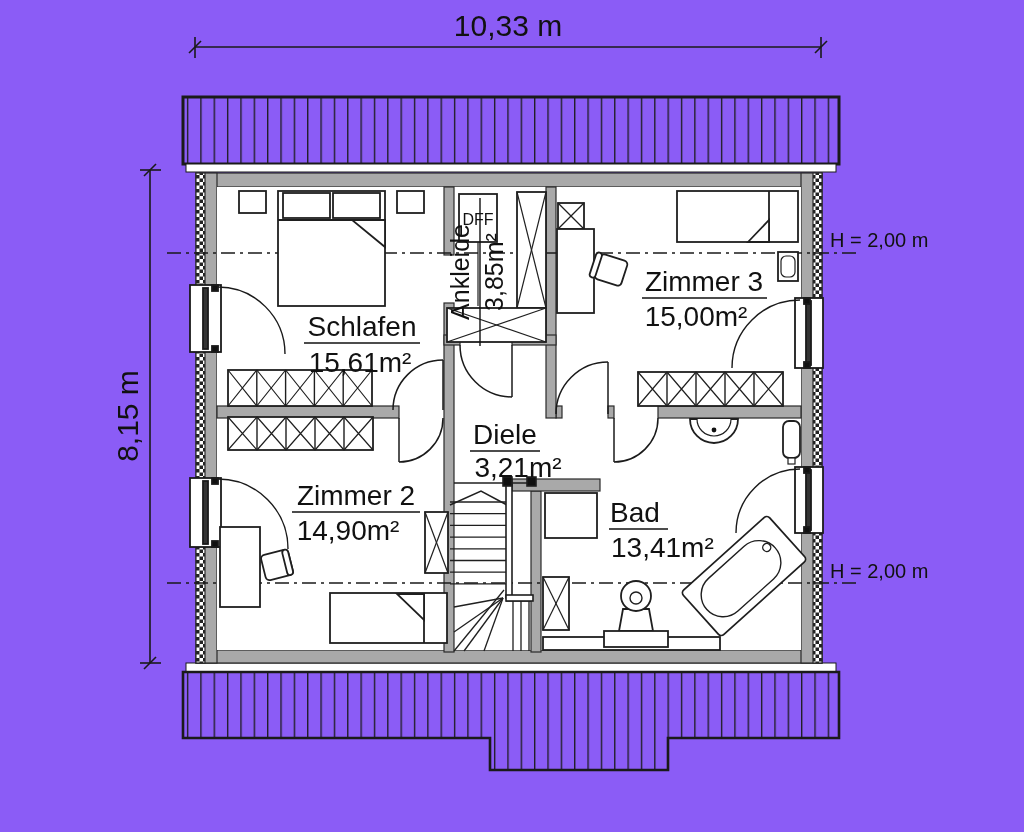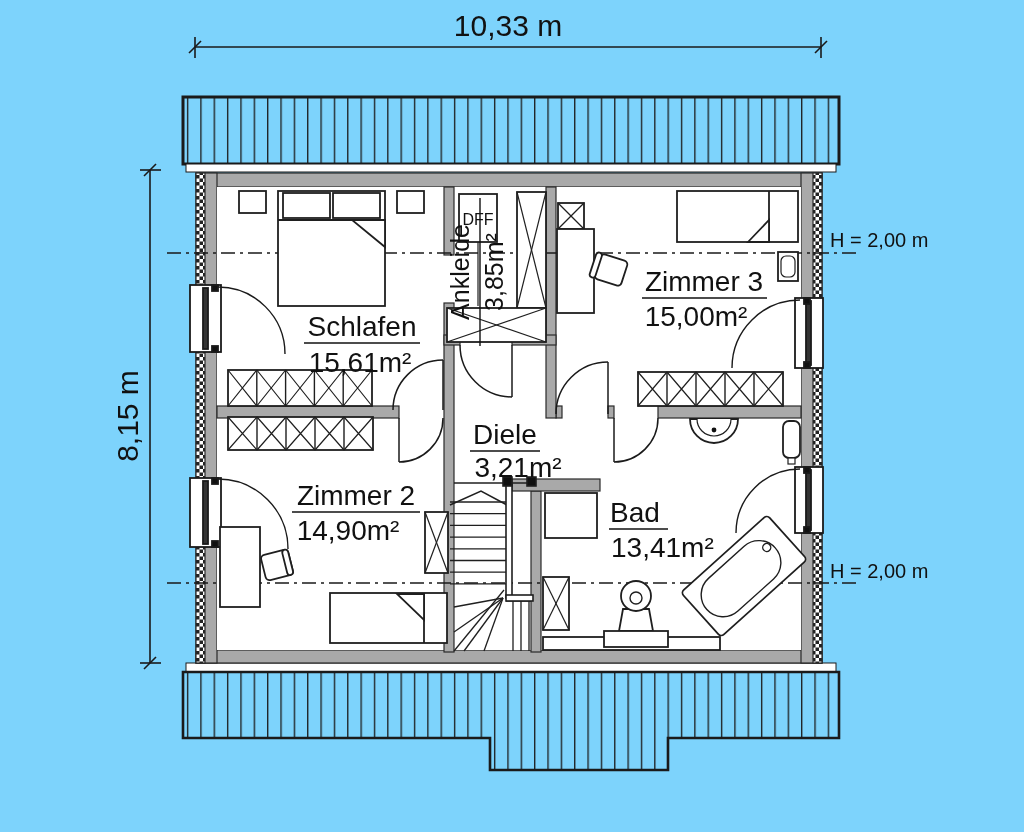--- a/index.html
+++ b/index.html
@@ -1,16 +1,16 @@
 <!DOCTYPE html>
 <html><head>
 <meta charset="utf-8">
 <style>
   html,body{margin:0;padding:0;background:#ffffff;}
-  .page{width:1024px;height:832px;position:relative;background:#7dd3fc;overflow:hidden;}
+  .page{width:1024px;height:832px;position:relative;background:#8b5cf6;overflow:hidden;}
   svg{display:block;}
   text{font-family:"Liberation Sans","DejaVu Sans",sans-serif;fill:#111;}
   .room-name{font-size:28px;}
   .room-area{font-size:28px;}
   .dim-label{font-size:30px;}
   .h-label{font-size:20px;}
   .dff-label{font-size:16px;}
   .ank-label{font-size:25px;}
 </style>
 </head>

